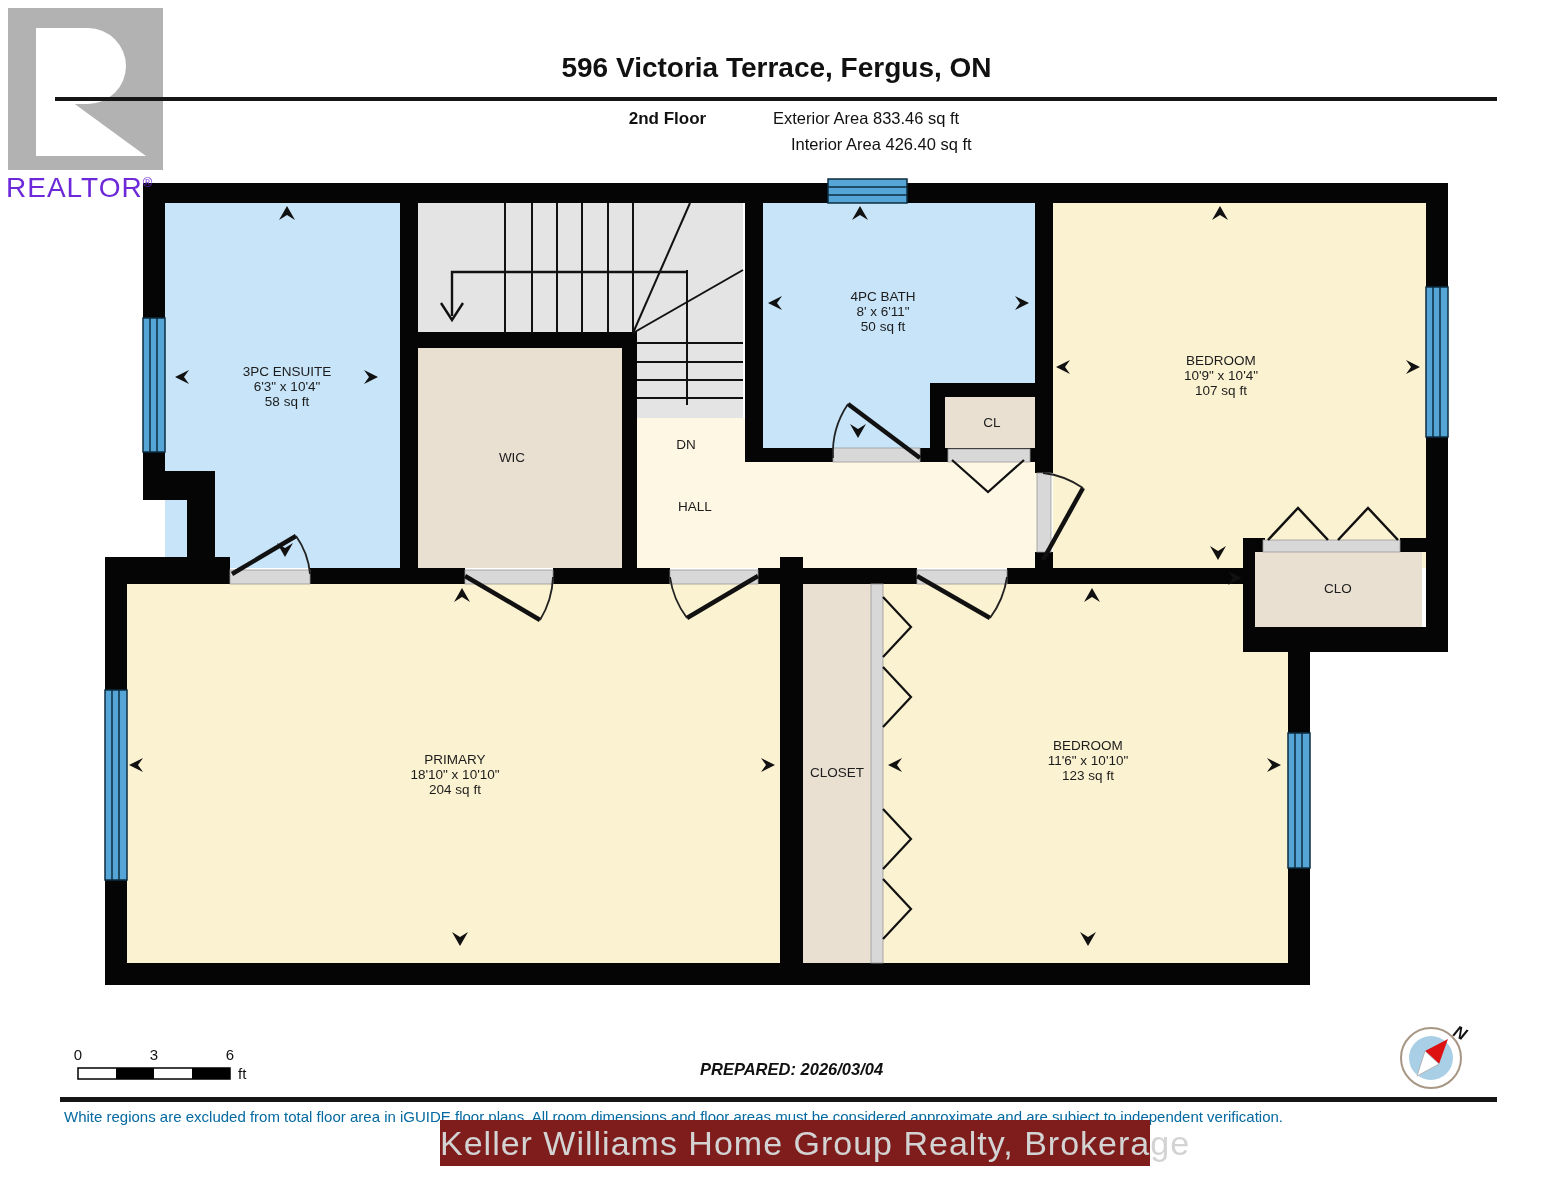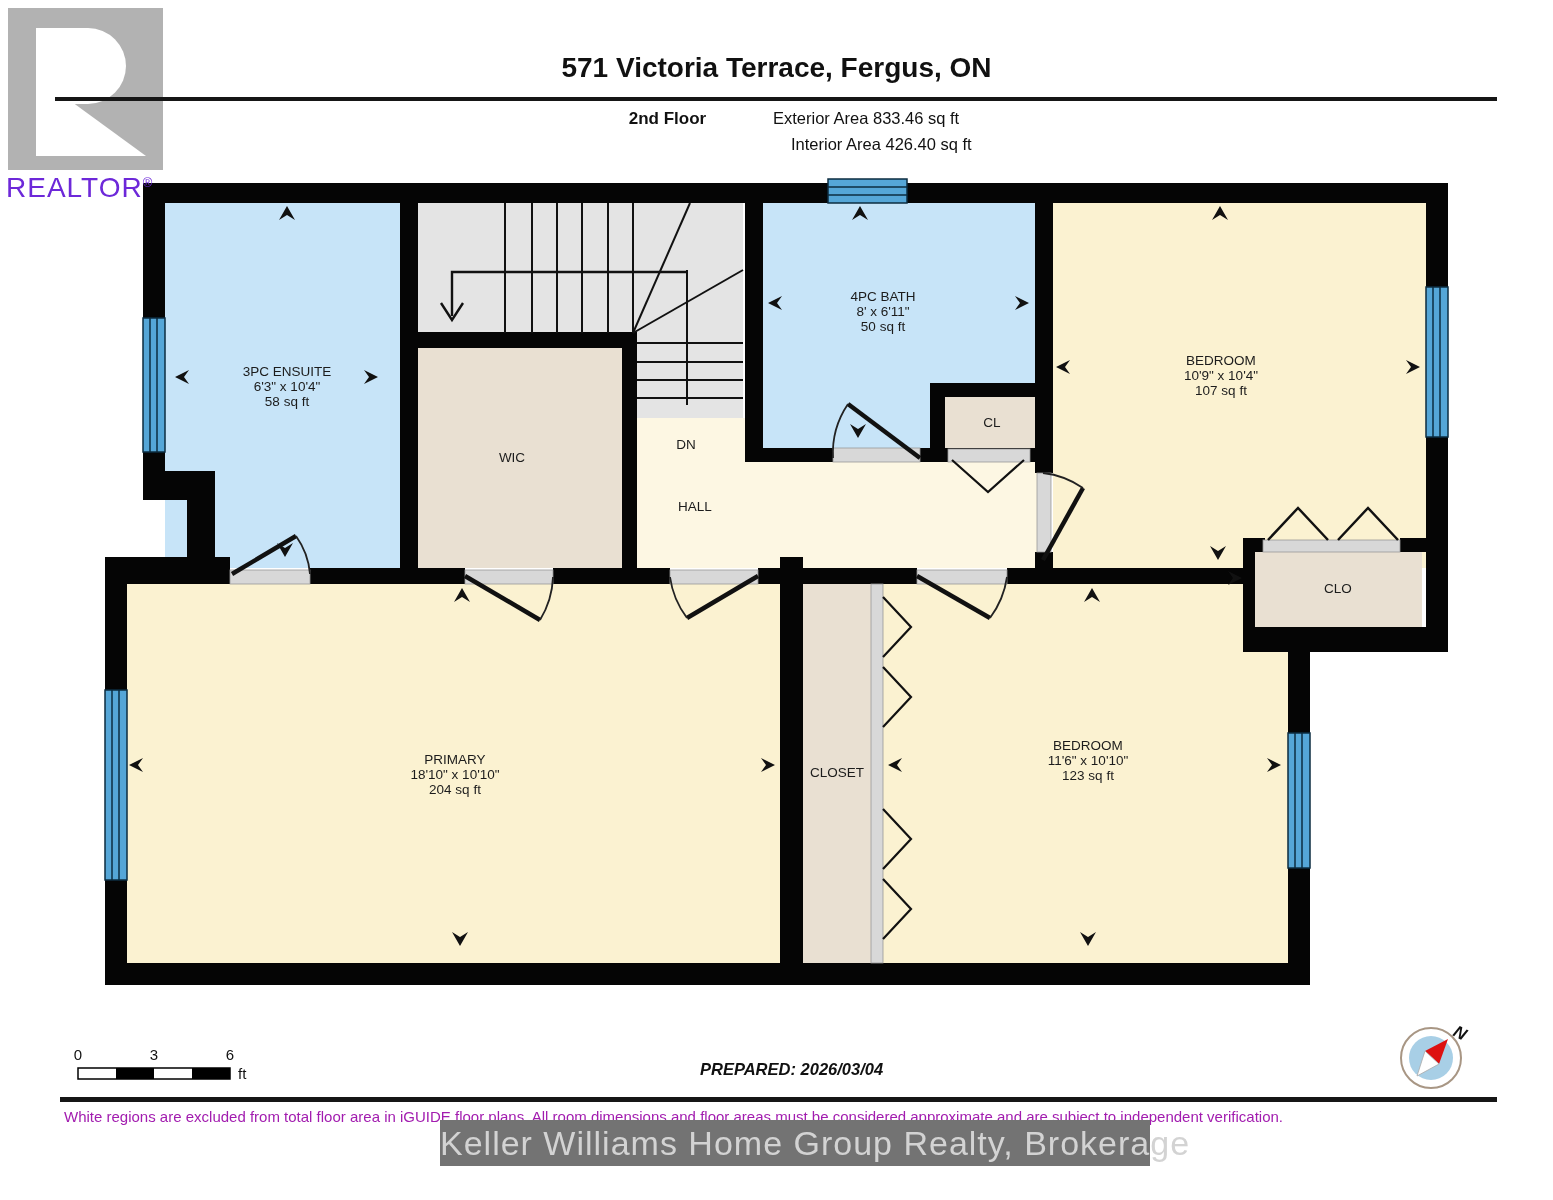--- a/index.html
+++ b/index.html
@@ -11,42 +11,42 @@
   #realtor-word{left:6px;top:172px;width:200px;font-size:28px;letter-spacing:1px;color:#6d28d9;z-index:1;}
   #realtor-word sup{font-size:13px;}
   #header-rule{left:55px;top:97px;width:1442px;height:4px;background:#161616;z-index:2;}
   #page-title{left:0;top:52px;width:1553px;text-align:center;font-size:28px;font-weight:bold;z-index:3;}
   #floor-label{left:560px;top:109px;width:215px;text-align:center;font-size:17px;font-weight:bold;}
   #ext-area{left:773px;top:109px;font-size:16.5px;}
   #int-area{left:791px;top:135px;font-size:16.5px;}
   
   #prepared{left:700px;top:1060px;font-size:16.5px;font-weight:600;font-style:italic;}
   #footer-rule{left:60px;top:1097px;width:1437px;height:5px;background:#161616;}
-  #disclaimer{left:64px;top:1108px;width:1460px;font-size:15px;color:#a21caf;}
-  #watermark{left:440px;top:1120px;width:710px;height:46px;background:#737373;color:#d3d3d3;
+  #disclaimer{left:64px;top:1108px;width:1460px;font-size:15px;color:#0369a1;}
+  #watermark{left:440px;top:1120px;width:710px;height:46px;background:#7f1d1d;color:#d3d3d3;
              font-size:34px;text-align:center;line-height:46px;letter-spacing:1px;white-space:nowrap;}
   svg text{font-family:"Liberation Sans","DejaVu Sans",sans-serif;}
   .room-label{font-size:13.5px;fill:#1c1c1c;}
   .tick-label{font-size:15px;fill:#111;}
 </style>
 </head>
 <body>
 
 <div id="page">
 
   <div class="abs" id="realtor-logo">
     <svg width="155" height="162" viewBox="0 0 155 162">
       <rect x="28" y="20" width="36" height="128" fill="#fff"></rect>
       <path d="M64,20 h16 a38,38 0 0 1 0,76 h-16 z" fill="#fff"></path>
       <path d="M64,94 L138,148 L64,148 Z" fill="#fff"></path>
     </svg>
   </div>
   <div class="abs" id="realtor-word"><span>REALTOR</span><sup>®</sup></div>
 
-  <div class="abs" id="page-title">571 Victoria Terrace, Fergus, ON</div>
+  <div class="abs" id="page-title">596 Victoria Terrace, Fergus, ON</div>
   <div class="abs" id="header-rule"></div>
   <div class="abs" id="floor-label">2nd Floor</div>
   <div class="abs" id="ext-area">Exterior Area 833.46 sq ft</div>
   <div class="abs" id="int-area">Interior Area 426.40 sq ft</div>
 
   <svg class="abs" style="left:0;top:0;" width="1553" height="1200" viewBox="0 0 1553 1200">
 
     <g>
       <rect x="165" y="203" width="235" height="365" fill="#c7e4f8"></rect>
       <rect x="418" y="203" width="325" height="130" fill="#e4e4e4"></rect>

